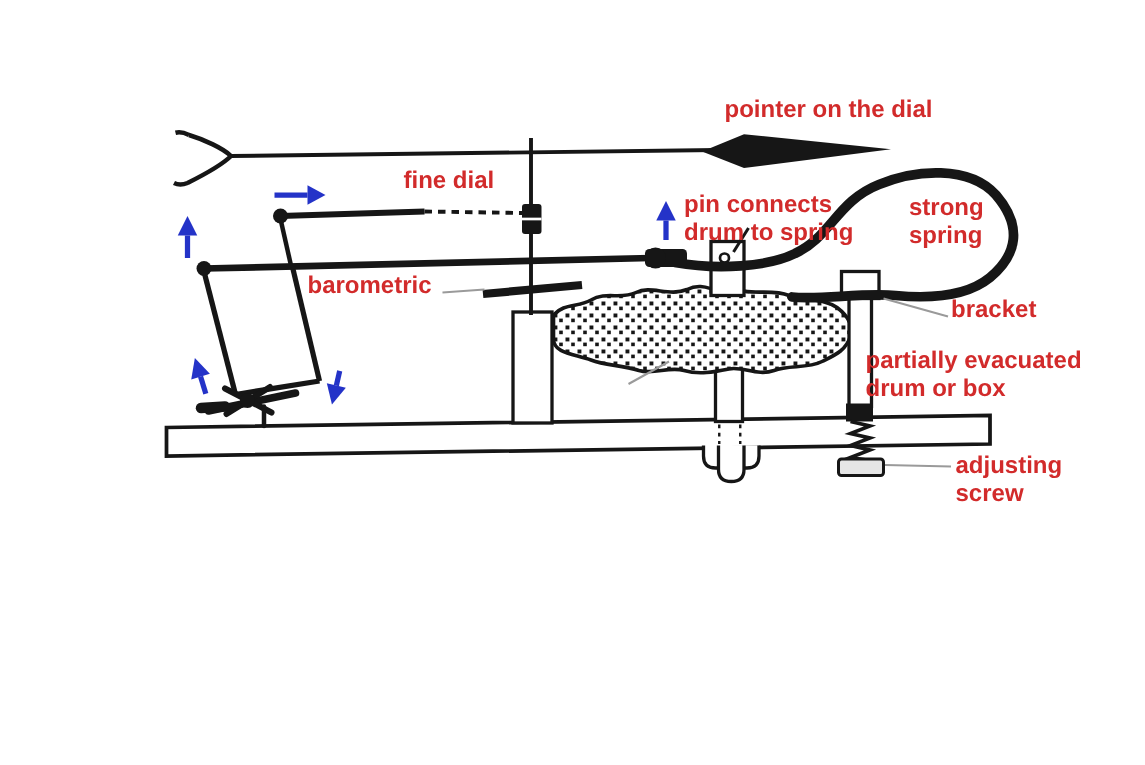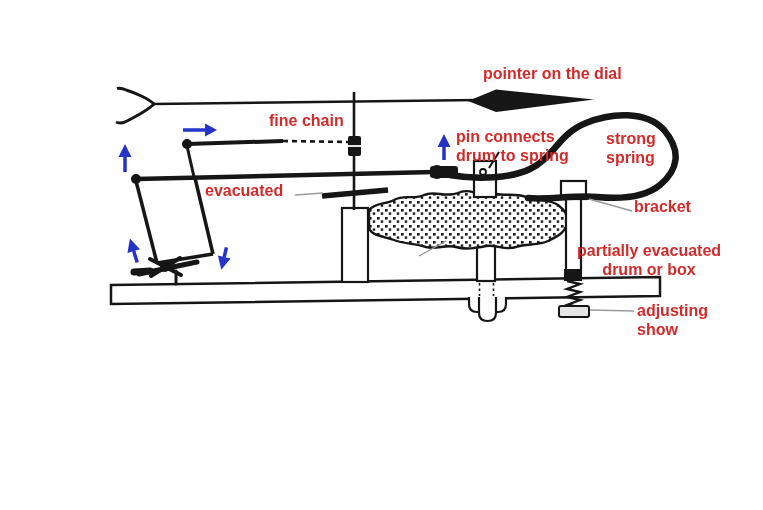--- a/index.html
+++ b/index.html
@@ -113,25 +113,25 @@
         <polygon points="217.5,257 224,270 230.5,257" stroke="none"></polygon>
       </g>
       <g>
         <line x1="444" y1="160" x2="444" y2="147" stroke-width="3.5"></line>
         <polygon points="437.5,147 444,134 450.5,147" stroke="none"></polygon>
       </g>
     </g>
   </svg>
 
   <div class="lbl" style="left:455px;top:64px;margin-left:28px;">pointer on the dial</div>
-  <div class="lbl" style="left:269px;top:111px;">fine chain</div>
+  <div class="lbl" style="left:269px;top:111px;">fine dial</div>
   <div class="lbl" style="left:456px;top:127px;">pin connects
 drum to spring</div>
   <div class="lbl" style="left:606px;top:129px;">strong
 spring</div>
-  <div class="lbl" style="left:205px;top:181px;">evacuated</div>
+  <div class="lbl" style="left:205px;top:181px;">barometric</div>
   <div class="lbl" style="left:634px;top:197px;text-align:center;">bracket</div>
-  <div class="lbl" style="left:577px;top:241px;text-align:center;">partially evacuated
+  <div class="lbl" style="left:577px;top:231px;">partially evacuated
 drum or box</div>
   <div class="lbl" style="left:637px;top:301px;">adjusting
-show</div>
+screw</div>
 
 </div>
 
 </body></html>

